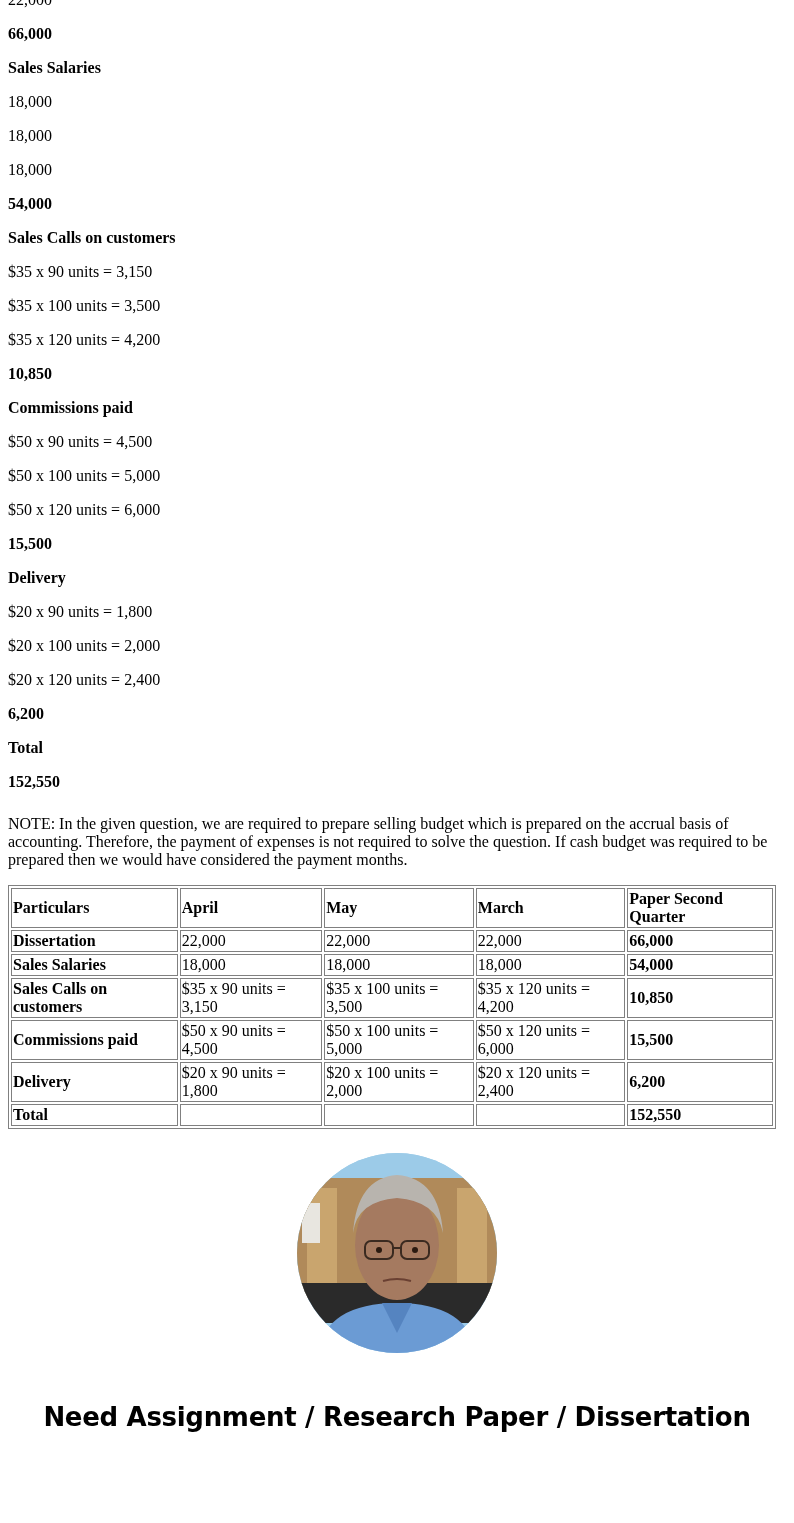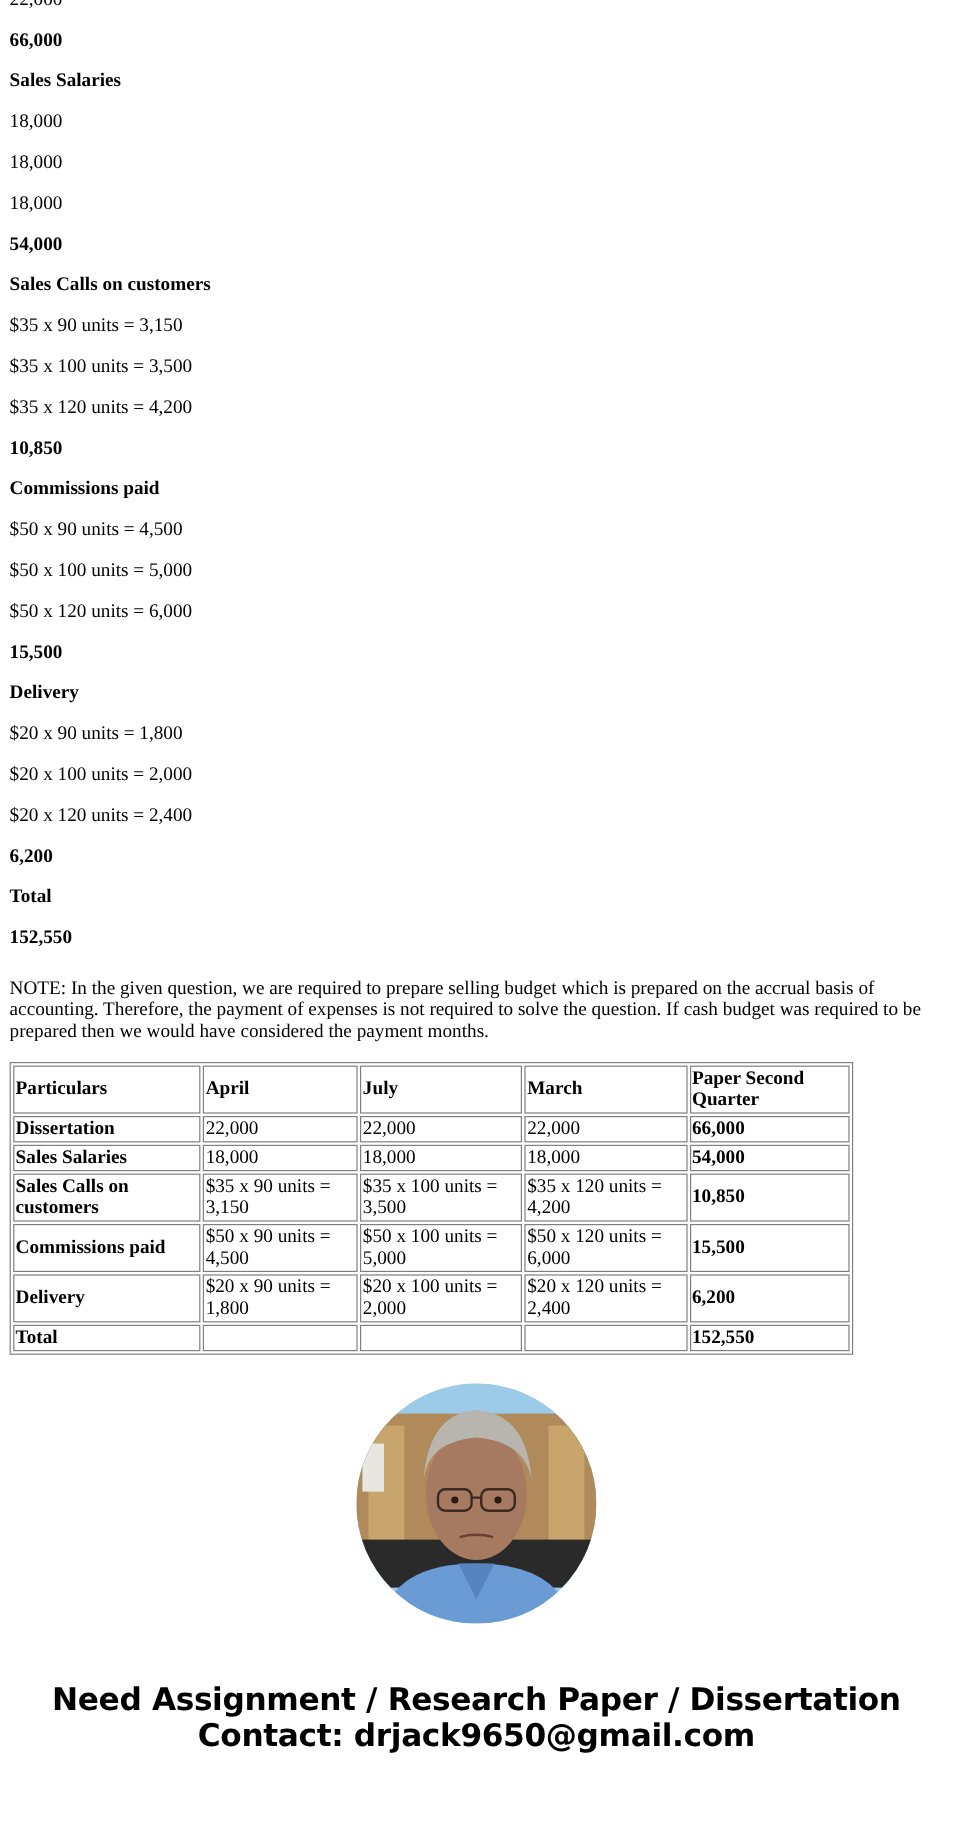--- a/index.html
+++ b/index.html
@@ -10,21 +10,21 @@
     position: relative;
     font-family: "Liberation Serif", serif;
     font-size: 16px;
     color: #000;
   }
   .content { position: absolute; left: 8px; top: -9px; width: 778px; }
   .content p { margin: 0; line-height: 18px; height: 34px; }
   .content p.b { font-weight: bold; }
   .note { position: absolute; left: 8px; top: 815px; width: 778px; line-height: 18px; margin: 0; }
   table.budget {
-    position: absolute; left: 8px; top: 885px; width: 703px;
+    position: absolute; left: 8px; top: 885px; width: 768px;
     border: 1px solid #808080; border-collapse: separate; border-spacing: 2px;
     font-family: "Liberation Serif", serif; font-size: 16px;
   }
   table.budget td {
     border: 1px solid #808080; padding: 1px; line-height: 18px; vertical-align: middle;
   }
   table.budget td.b { font-weight: bold; }
   .avatar {
     position: absolute; left: 297px; top: 1153px; width: 200px; height: 200px;
     border-radius: 50%; overflow: hidden; background: #9ccbe8;
@@ -73,21 +73,21 @@
     <col style="width:167px">
       <col style="width:143px">
       <col style="width:150px">
       <col style="width:150px">
       <col style="width:146px">
   </colgroup>
   <tbody>
       <tr style="height:38px">
     <td class="b">Particulars</td>
     <td class="b">April</td>
-    <td class="b">July</td>
+    <td class="b">May</td>
     <td class="b">March</td>
     <td class="b">Paper Second Quarter</td>
   </tr>
   <tr>
     <td class="b">Dissertation</td>
     <td>22,000</td>
     <td>22,000</td>
     <td>22,000</td>
     <td class="b">66,000</td>
   </tr>
@@ -145,14 +145,13 @@
     <rect x="104" y="88" width="28" height="18" rx="6" fill="none" stroke="#3a2a20" stroke-width="2"></rect>
     <line x1="96" y1="95" x2="104" y2="95" stroke="#3a2a20" stroke-width="2"></line>
     <circle cx="82" cy="97" r="3" fill="#2a1a10"></circle>
     <circle cx="118" cy="97" r="3" fill="#2a1a10"></circle>
     <path d="M86 128 Q100 124 114 128" stroke="#6a4032" stroke-width="2" fill="none"></path>
   </svg>
 </div>
 
 <div class="promo">
   <div>Need Assignment / Research Paper / Dissertation</div>
-  <div>Contact: drjack9650@gmail.com</div>
 </div>
 
 </body></html>

